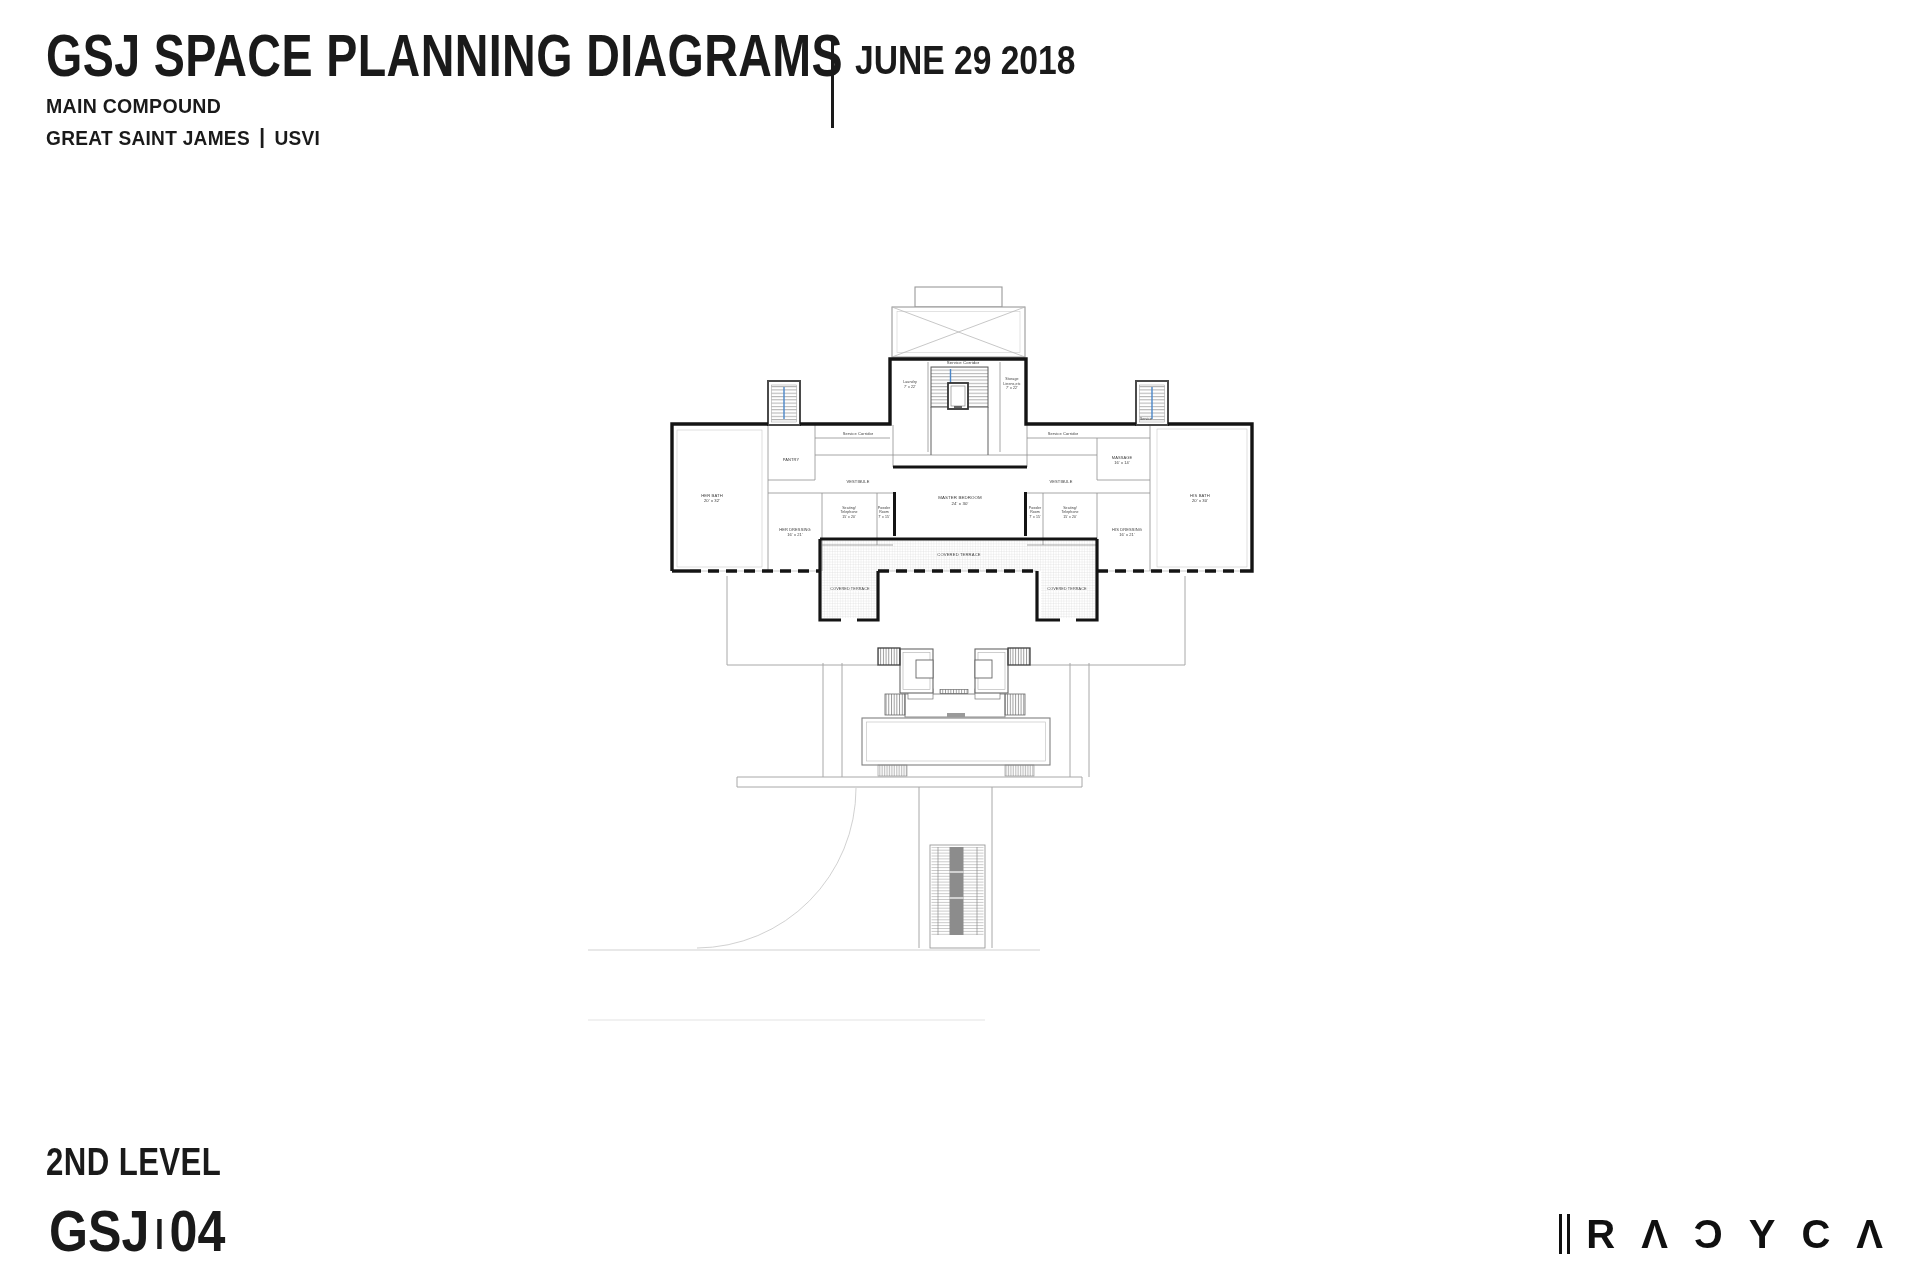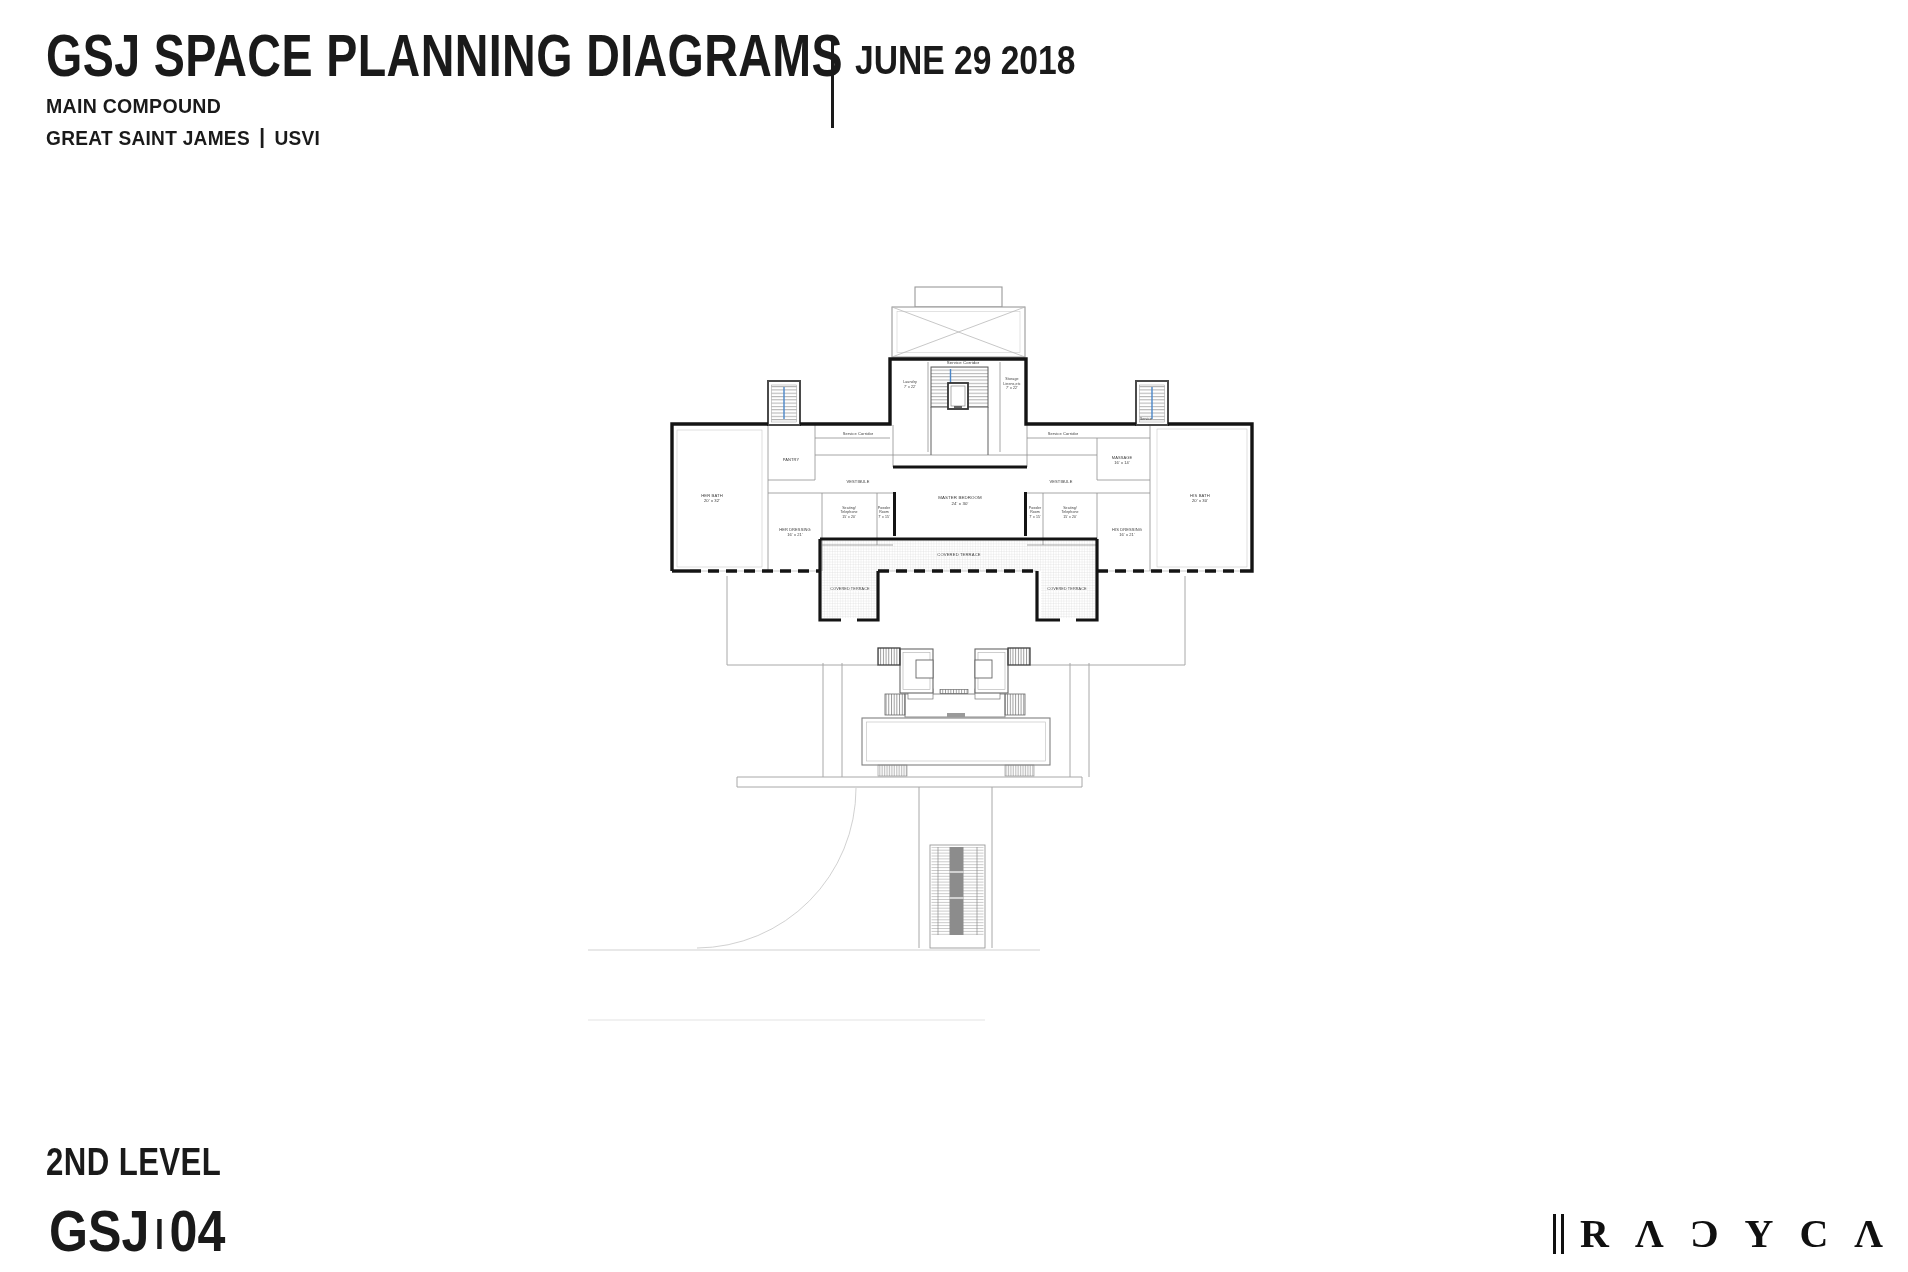--- a/index.html
+++ b/index.html
@@ -24,21 +24,21 @@
       display:flex;align-items:center}
   .subtitle2 .sbar{display:inline-block;width:3px;height:20px;background:var(--ink);margin:0 12px}
   
   .level-label{position:absolute;left:46px;top:1140px;font-size:39px;font-weight:600;
       white-space:nowrap;transform:scaleX(.8);transform-origin:left top;letter-spacing:.5px}
   .sheet-id{position:absolute;left:49px;top:1198px;font-size:57px;font-weight:700;
       display:flex;align-items:center;transform:scaleX(.88);transform-origin:left top}
   .sheet-id .sheet-bar{display:inline-block;width:5px;height:30px;background:var(--ink);margin:6px 9px 0}
   
   .radyca-logo{position:absolute;right:25px;bottom:18px;display:flex;align-items:flex-start;
-      font-family:Liberation Serif, serif}
+      font-family:Liberation Sans, sans-serif}
   .radyca-logo .logo-bars{display:flex;gap:5px;margin-right:16px}
   .radyca-logo .logo-bars i{display:block;width:3px;height:40px;background:#101010}
   .radyca-logo .logo-letter{font-size:40px;font-weight:600;color:#101010;
       letter-spacing:0;margin-right:26px;line-height:1}
   .radyca-logo .logo-letter:last-child{margin-right:0}
   
   svg.plan{position:absolute;left:0;top:0}
   .room-label{fill:var(--label);font-family:"Liberation Sans",sans-serif;letter-spacing:.1px}
   .room-label.halo{paint-order:stroke;stroke:#fff;stroke-width:.9px}
 </style>

